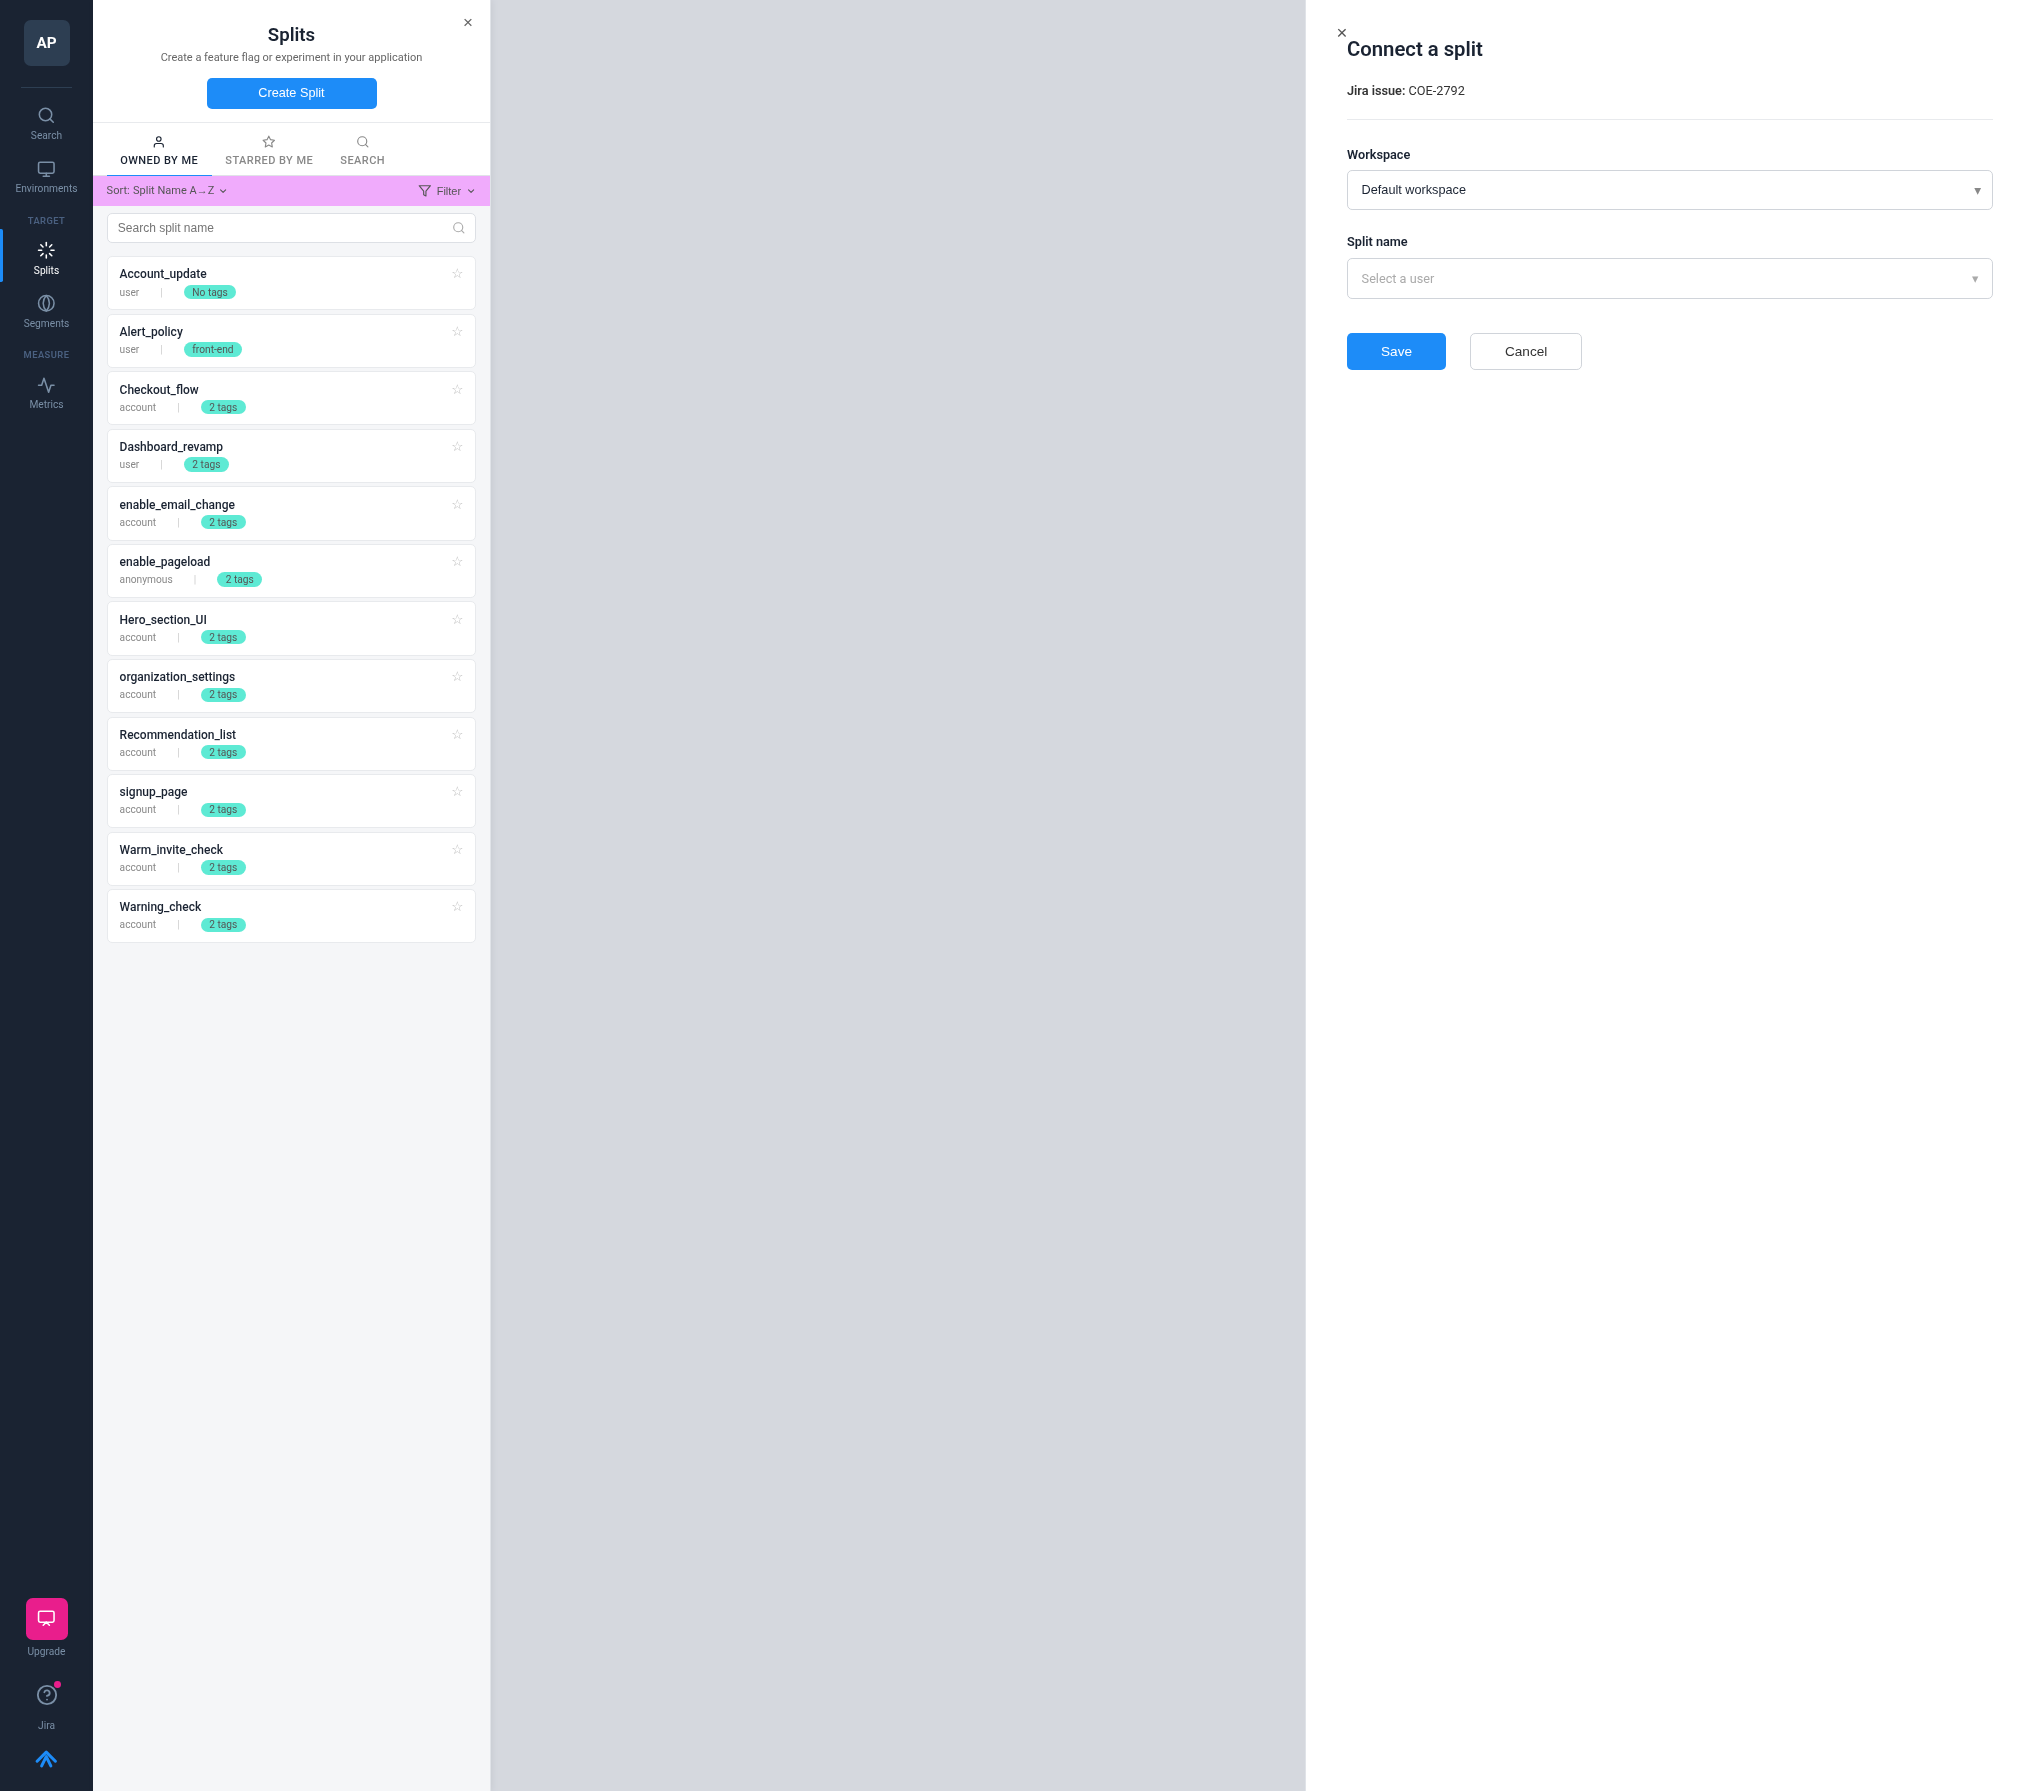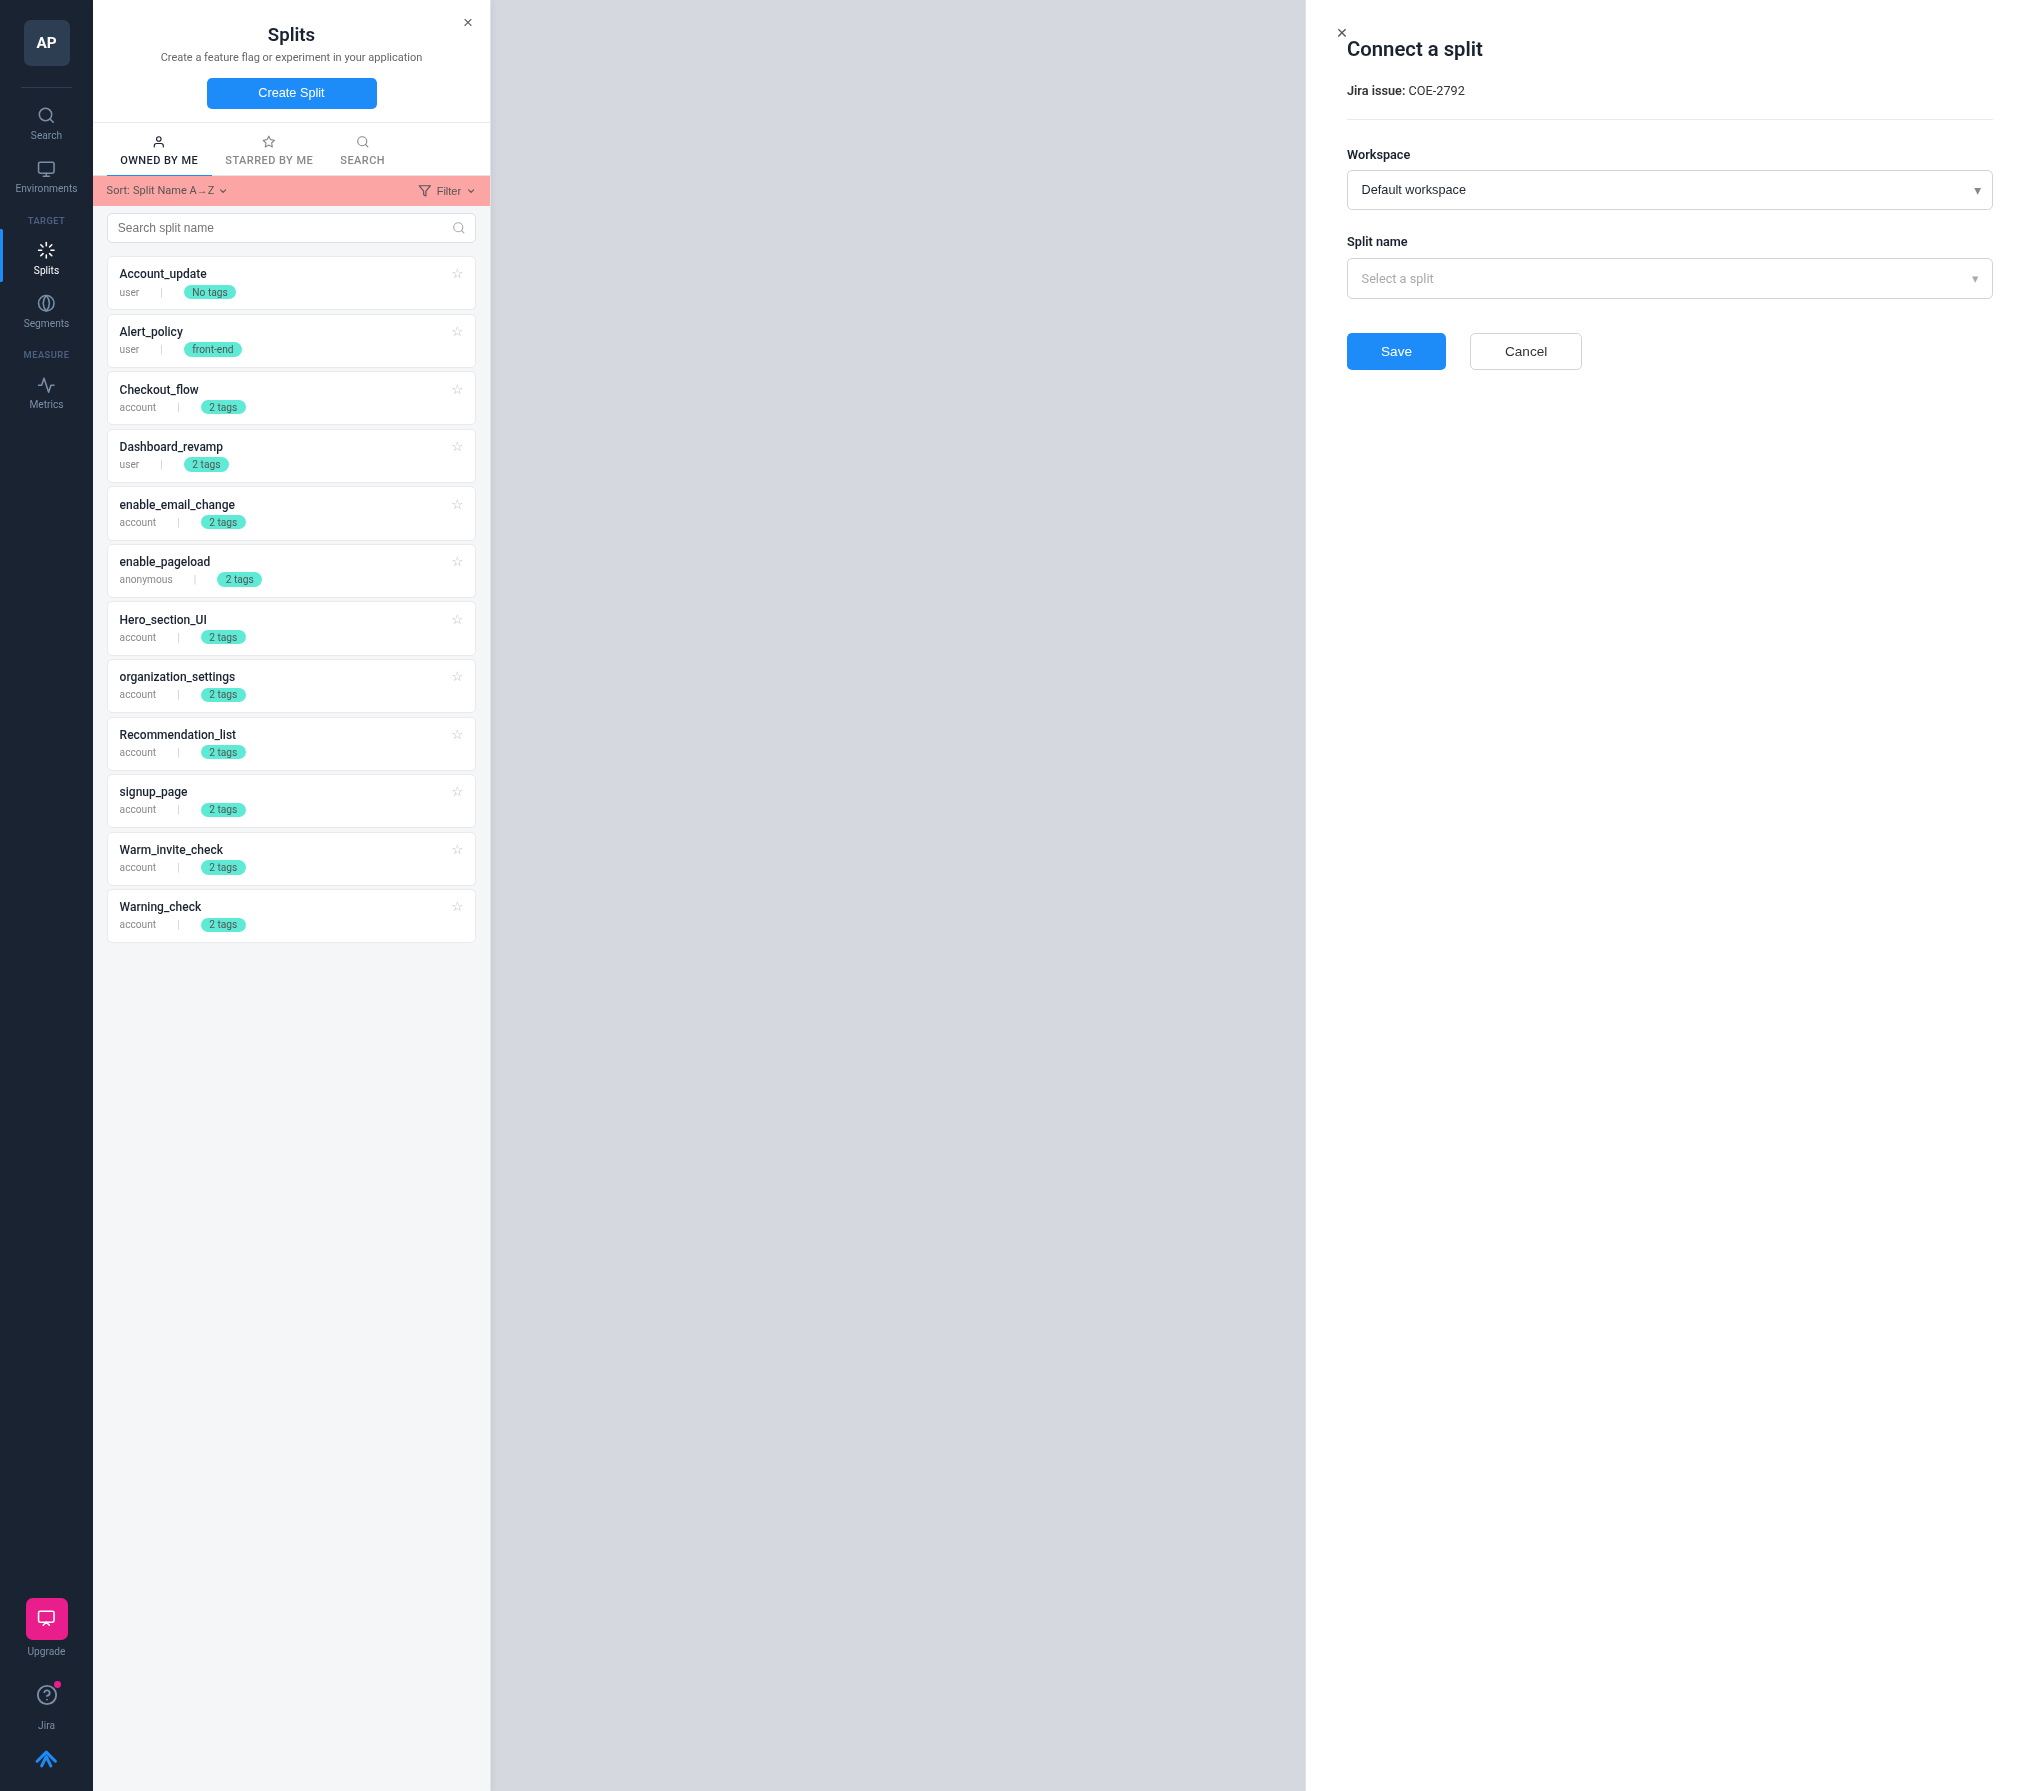--- a/index.html
+++ b/index.html
@@ -227,21 +227,21 @@
       align-items: center;
       justify-content: center;
     }
 
     
     .sort-filter-bar {
       display: flex;
       align-items: center;
       justify-content: space-between;
       padding: 8.5px 13.6px;
-      background: #fca5a5;
+      background: #f0abfc;
     }
     .sort-label {
       font-size: 11px;
       color: #555;
       display: flex;
       align-items: center;
       gap: 3.4px;
       cursor: pointer;
     }
     .filter-btn {
@@ -776,21 +776,21 @@
     <div class="select-wrap">
       <select>
         <option>Default workspace</option>
       </select>
       <span class="select-chevron">▾</span>
     </div>
 
     <div class="connect-split-name-label">Split name</div>
     <div class="split-select-wrap">
       <div class="split-select-input">
-        <span>Select a split</span>
+        <span>Select a user</span>
         <span>▾</span>
       </div>
     </div>
 
     <div class="connect-actions">
       <button class="save-btn">Save</button>
       <button class="cancel-btn">Cancel</button>
     </div>
   </div>
 

